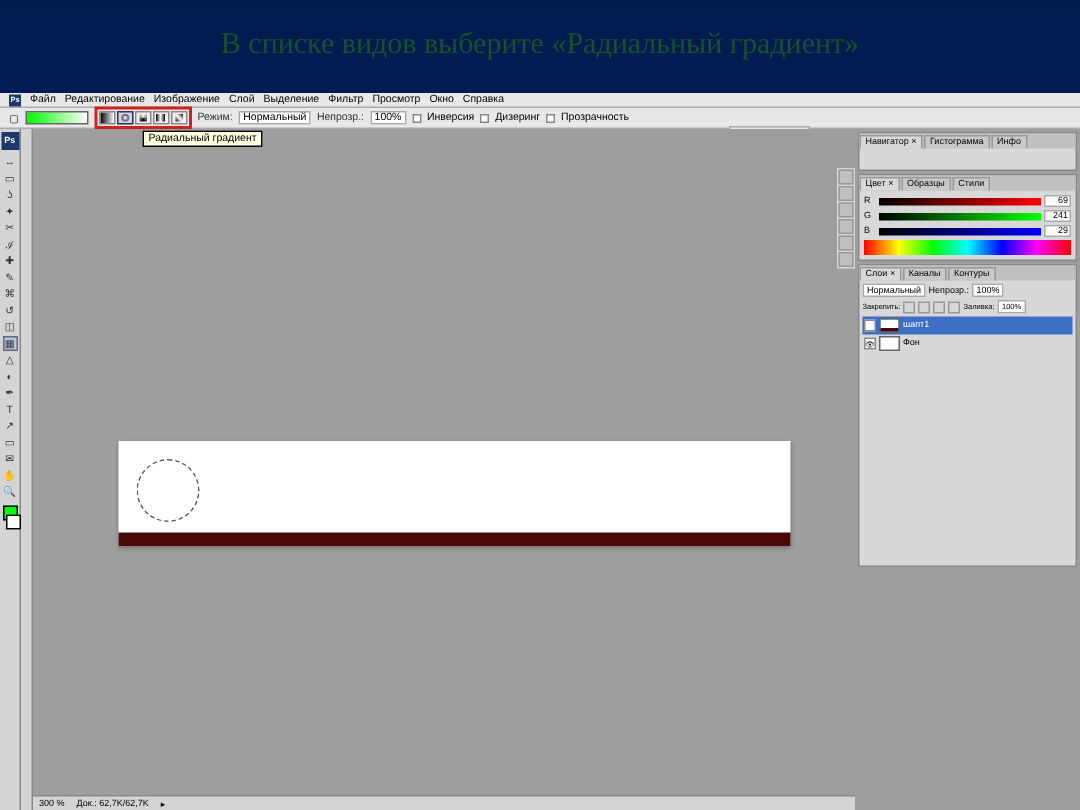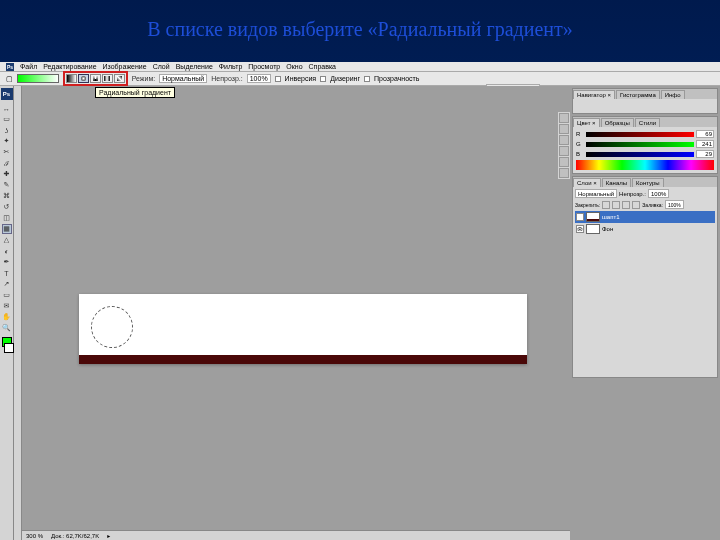--- a/index.html
+++ b/index.html
@@ -1,17 +1,17 @@
 <!DOCTYPE html>
 <html><head>
 <meta charset="utf-8">
 <style>
 * { margin: 0; padding: 0; box-sizing: border-box; font-family: Tahoma, Arial, sans-serif; }
 body { background: linear-gradient(#001a4d, #003080); width: 720px; height: 540px; overflow: hidden; }
-.slide-title { color: #1d4ed8; font-size: 20px; text-align: center; padding: 18px 0 10px; font-family: 'Times New Roman', serif; }
+.slide-title { color: #14532d; font-size: 20px; text-align: center; padding: 18px 0 10px; font-family: 'Times New Roman', serif; }
 .ps-window { position: absolute; left: 0; top: 62px; width: 720px; height: 478px; background: #999; font-size: 7px; color: #000; }
 .menubar { background: #e8e8e8; height: 10px; display: flex; align-items: center; gap: 6px; padding: 0 6px; border-bottom: 1px solid #aaa; }
 .menubar span { cursor: default; }
 .ps-icon { width: 8px; height: 8px; background: #1a3a6e; color: #fff; display: inline-flex; align-items: center; justify-content: center; font-size: 5px; font-weight: bold; }
 .options-bar { background: #e8e8e8; height: 14px; display: flex; align-items: center; gap: 4px; padding: 0 6px; border-bottom: 1px solid #aaa; position: relative; }
 .grad-preview { width: 42px; height: 9px; background: linear-gradient(90deg, #0f0, #fff); border: 1px solid #666; }
 .grad-types { display: flex; border: 2px solid #d02020; padding: 1px; gap: 1px; }
 .grad-btn { width: 11px; height: 9px; background: #f0f0f0; border: 1px solid #888; display: flex; align-items: center; justify-content: center; }
 .grad-btn.sel { background: #c8d4e6; border-color: #335; }
 .gb-linear { background: linear-gradient(90deg,#000,#fff); }

